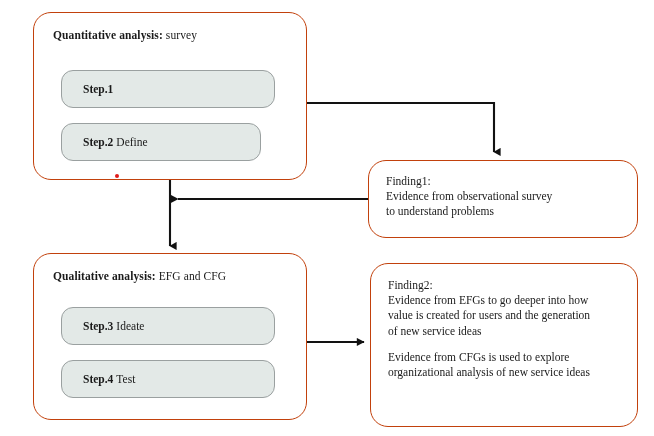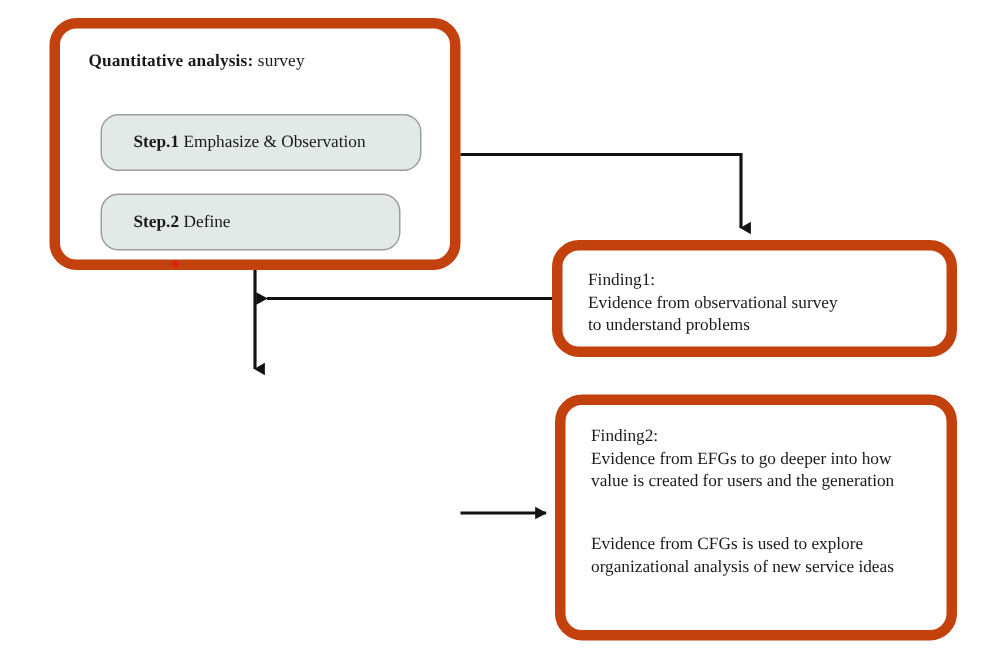--- a/index.html
+++ b/index.html
@@ -19,21 +19,21 @@
     position: absolute;
     left: 0; top: 0;
     width: 654px;
     height: 436px;
   }
 
   
   .panel {
     position: absolute;
     background: #ffffff;
-    border: 7px solid #c2410c;
+    border: 1px solid #c2410c;
     border-radius: 18px;
     box-sizing: border-box;
     z-index: 3;
   }
   #panel-quant   { left: 33px;  top: 12px;  width: 274px; height: 168px; }
   #panel-qual    { left: 33px;  top: 253px; width: 274px; height: 167px; }
   #panel-find1   { left: 368px; top: 160px; width: 270px; height: 78px;  }
   #panel-find23  { left: 370px; top: 263px; width: 268px; height: 164px; }
 
   
@@ -138,45 +138,60 @@
     </g>
   </svg>
 
   <div class="panel" id="panel-quant">
     <div class="panel-heading">
       <span class="strong">Quantitative analysis:</span><span class="light"> survey</span>
     </div>
 
     <div class="step-pill" id="step-1">
       <span class="strong">Step.1</span>
-        <span class="light">Emphasize &amp; Observation</span>
     </div>
 
     <div class="step-pill" id="step-2">
       <span class="strong">Step.2</span>
         <span class="light">Define</span>
     </div>
   </div>
 
   <div id="red-dot"></div>
 
+  <div class="panel" id="panel-qual">
+    <div class="panel-heading">
+      <span class="strong">Qualitative analysis:</span><span class="light"> EFG and CFG</span>
+    </div>
+
+    <div class="step-pill" id="step-3">
+      <span class="strong">Step.3</span>
+        <span class="light">Ideate</span>
+    </div>
+
+    <div class="step-pill" id="step-4">
+      <span class="strong">Step.4</span>
+        <span class="light">Test</span>
+    </div>
+  </div>
 
   <div class="panel" id="panel-find1">
     <div class="finding-block" id="find1-block">
       <span class="finding-title">Finding1:</span>
       <span class="finding-line">Evidence from observational survey</span>
       <span class="finding-line">to understand problems</span>
     </div>
   </div>
 
   <div class="panel" id="panel-find23">
     <div class="finding-block" id="find2-block">
       <span class="finding-title">Finding2:</span>
       <span class="finding-line">Evidence from EFGs to go deeper into how</span>
       <span class="finding-line">value is created for users and the generation</span>
+      <span class="finding-line">of new service ideas</span>
     </div>
 
     <div class="finding-block" id="find3-block">
       <span class="finding-line">Evidence from CFGs is used to explore</span>
       <span class="finding-line">organizational analysis of new service ideas</span>
     </div>
   </div>
 
 </div>
 

